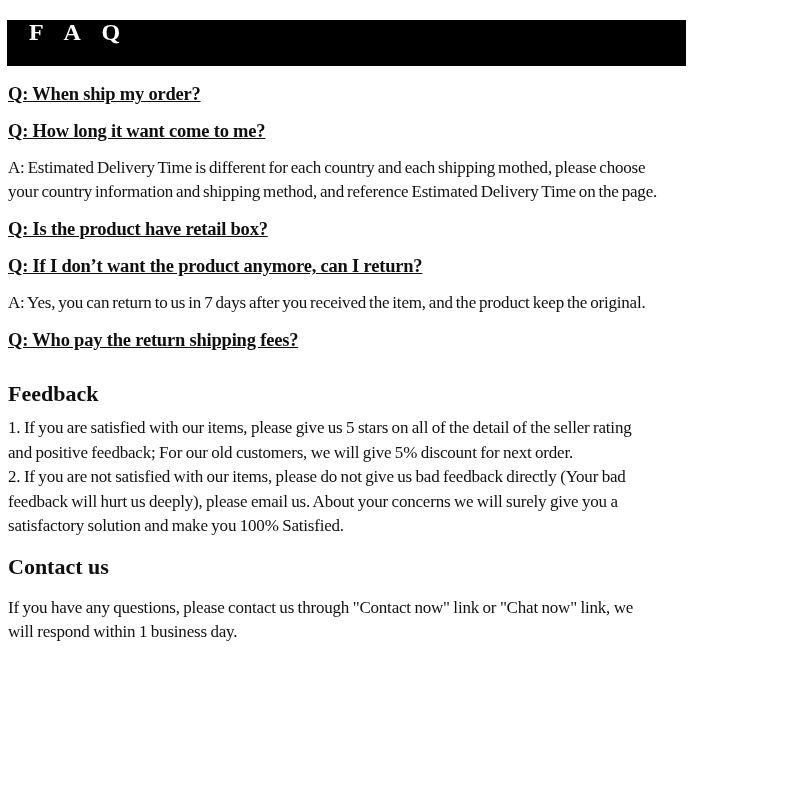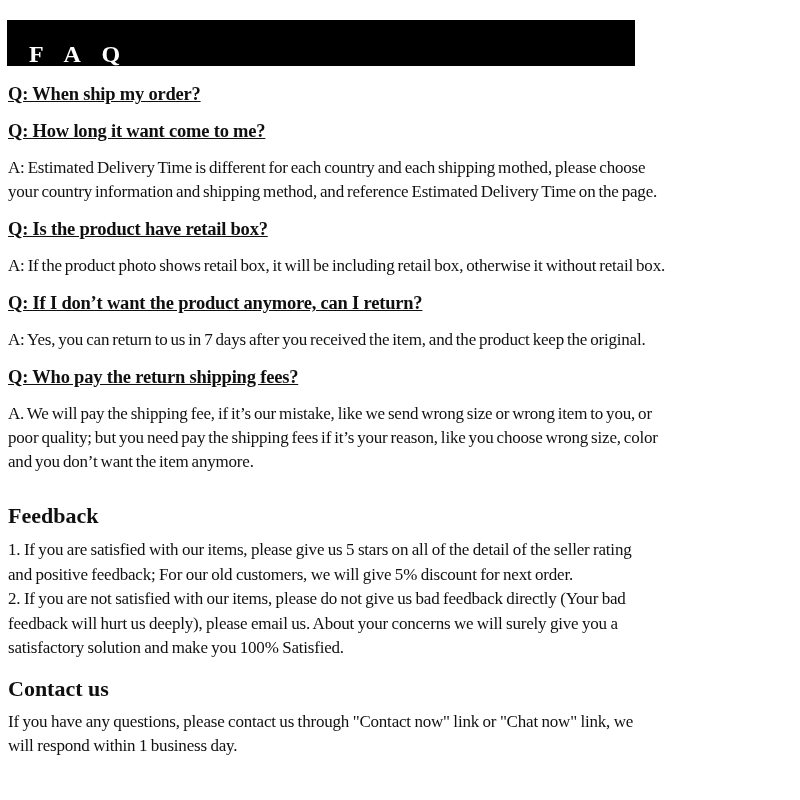--- a/index.html
+++ b/index.html
@@ -14,23 +14,23 @@
     font-family: "Liberation Serif", serif;
     color: #101010;
   }
   .page {
     padding: 20px 10px 0 7px;
     box-sizing: border-box;
   }
   .faq-bar {
     background: #000000;
     height: 46px;
-    width: 628px;
+    width: 679px;
     display: flex;
-    align-items: flex-end;
+    align-items: flex-start;
   }
   .faq-bar .faq-title {
     color: #ffffff;
     font-weight: bold;
     font-size: 24px;
     letter-spacing: 8px;
     padding-left: 22px;
     line-height: 1;
   }
   .content {
@@ -57,21 +57,21 @@
     font-size: 22px;
     line-height: 26px;
     margin: 0;
   }
   .feedback-heading {
     margin-top: 29px;
     margin-bottom: 9px;
   }
   .contact-heading {
     margin-top: 15px;
-    margin-bottom: 8px;
+    margin-bottom: 16px;
   }
   .body-text {
     font-size: 17px;
     line-height: 24.5px;
     margin: 0;
     white-space: pre-line;
     letter-spacing: -0.2px;
     word-spacing: -0.5px;
   }
 </style>
@@ -91,33 +91,29 @@
     </div>
 
     <div>
       <p class="q">Q: How long it want come to me?</p>
       <p class="a">A: Estimated Delivery Time is different for each country and each shipping mothed, please choose
 your country information and shipping method, and reference Estimated Delivery Time on the page.</p>
     </div>
 
     <div>
       <p class="q">Q: Is the product have retail box?</p>
-      <p class="a">A: If the product photo shows retail box, it will be including retail box, otherwise it without retail box.</p>
     </div>
 
     <div>
       <p class="q">Q: If I don’t want the product anymore, can I return?</p>
       <p class="a">A: Yes, you can return to us in 7 days after you received the item, and the product keep the original.</p>
     </div>
 
     <div>
       <p class="q">Q: Who pay the return shipping fees?</p>
-      <p class="a">A. We will pay the shipping fee, if it’s our mistake, like we send wrong size or wrong item to you, or
-poor quality; but you need pay the shipping fees if it’s your reason, like you choose wrong size, color
-and you don’t want the item anymore.</p>
     </div>
 
     <p class="section-heading feedback-heading">Feedback</p>
     <p class="body-text">1.  If you are satisfied with our items, please give us 5 stars on all of the detail of the seller rating
 and positive feedback; For our old customers, we will give 5% discount for next order.
 2.  If you are not satisfied with our items, please do not give us bad feedback directly (Your bad
 feedback will hurt us deeply), please email us. About your concerns we will surely give you a
 satisfactory solution and make you 100% Satisfied.</p>
 
     <p class="section-heading contact-heading">Contact us</p>

